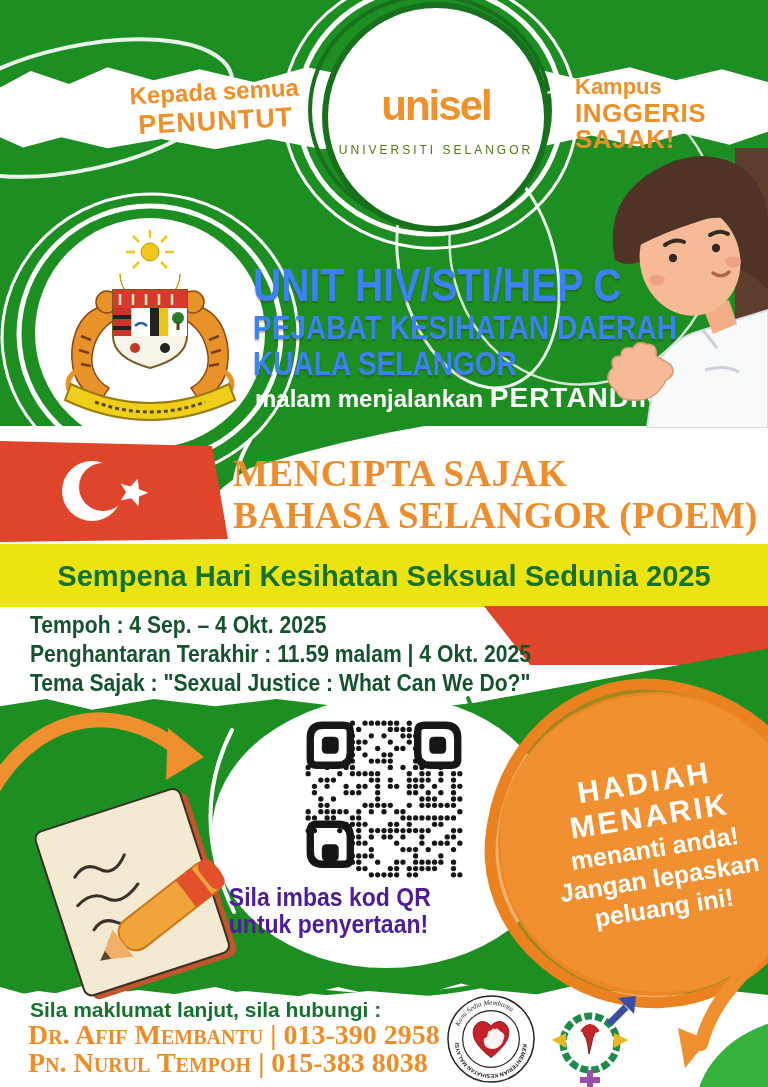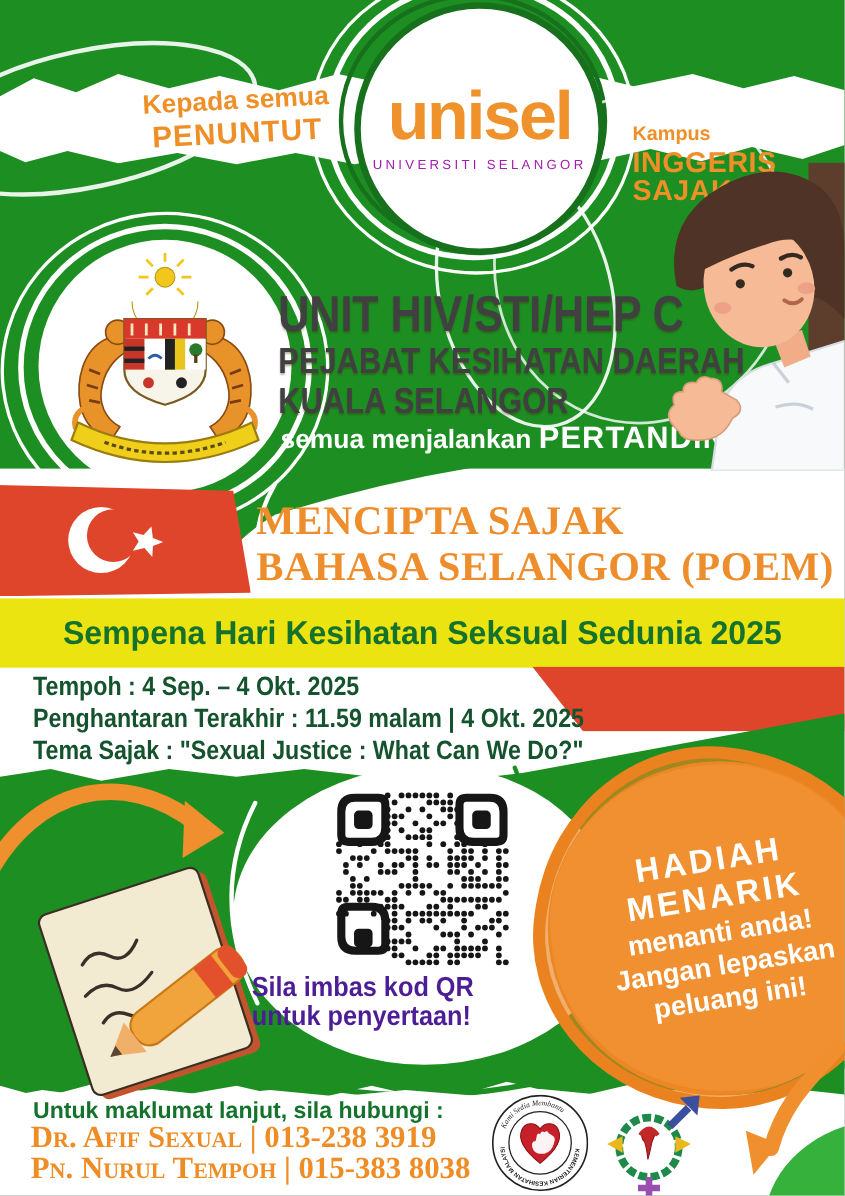--- a/index.html
+++ b/index.html
@@ -15,27 +15,27 @@
     clip-path:polygon(2% 0,100% 0,100% 100%,18% 100%);}
   .green-bottom{left:0;top:645px;width:768px;height:360px;background:#1d8f22;
     clip-path:polygon(0 17%,6% 15%,12% 18%,20% 15%,28% 17%,36% 15%,44% 17%,52% 15%,58% 17%,62% 16%,100% 1%,100% 98%,92% 95%,84% 99%,76% 94%,68% 98%,60% 94%,52% 99%,44% 95%,36% 99%,28% 95%,20% 98%,12% 94%,5% 98%,0 95%);}
   .white-bottom{left:0;top:988px;width:768px;height:99px;background:#fff;
     clip-path:polygon(0 10%,5% 3%,11% 9%,18% 2%,25% 8%,32% 3%,40% 9%,48% 3%,56% 8%,64% 2%,72% 8%,80% 3%,88% 8%,94% 2%,100% 7%,100% 100%,0 100%);}
   .brown-strip{left:735px;top:148px;width:33px;height:278px;background:#5d3d2b;}
   
   .aud{left:105px;top:78px;width:220px;color:#ef8f28;font-weight:bold;transform:rotate(-3deg);text-align:center;}
   .aud .l1{font-size:24px;} .aud .l2{font-size:27px;letter-spacing:1px;}
   .campus{left:575px;top:74px;width:170px;color:#ef8f28;font-weight:bold;line-height:26px;}
-  .campus .c1{font-size:18px;margin-top:34px;} .campus .c2,.campus .c3{font-size:26px;letter-spacing:.5px;}
+  .campus .c1{font-size:22px;} .campus .c2,.campus .c3{font-size:26px;letter-spacing:.5px;}
   .unisel-circle{left:322px;top:2px;width:216px;height:218px;background:#fff;border:6px solid #17701c;border-radius:50%;
      display:flex;flex-direction:column;align-items:center;justify-content:center;}
-  .unisel-word{color:#f0922c;font-size:62px;font-weight:bold;letter-spacing:-2px;line-height:58px;}
-  .unisel-sub{color:#a21caf;font-size:12px;letter-spacing:3px;margin-top:8px;}
-  
-  .headline{left:253px;top:260px;color:#404040;font-weight:800;text-shadow:0 2px 2px rgba(60,40,0,.35);}
+  .unisel-word{color:#f0922c;font-size:42px;font-weight:bold;letter-spacing:-2px;line-height:58px;}
+  .unisel-sub{color:#4d7c0f;font-size:12px;letter-spacing:3px;margin-top:8px;}
+  
+  .headline{left:253px;top:260px;color:#3b82f6;font-weight:800;text-shadow:0 2px 2px rgba(60,40,0,.35);}
   .headline .h1{font-size:46px;line-height:50px;transform:scaleX(.85);transform-origin:left;}
   .headline .h2,.headline .h3{font-size:33px;line-height:36px;transform:scaleX(.85);transform-origin:left;}
   .announce{left:255px;top:382px;width:480px;color:#fff;font-weight:bold;font-size:24px;}
   .announce b{font-size:28px;letter-spacing:1px;}
   
   .title{left:233px;top:441px;color:#ee8d2b;font-family:"Liberation Serif",serif;font-weight:bold;
          font-size:37px;line-height:42px;letter-spacing:.5px;margin-top:12px;}
   .banner{left:0;top:544px;width:768px;height:63px;line-height:63px;text-align:center;color:#15722d;
           font-weight:bold;font-size:30px;transform:scaleX(.97);}
   .details{left:30px;top:610px;color:#14532d;font-weight:bold;font-size:24px;line-height:29px;}
@@ -159,21 +159,21 @@
       </g>
     </svg>
   </div>
 
   <div class="abs headline">
     <div class="h1">UNIT HIV/STI/HEP C</div>
     <div class="h2">PEJABAT KESIHATAN DAERAH</div>
     <div class="h3">KUALA SELANGOR</div>
   </div>
   <div class="abs announce">
-    <span>semua menjalankan</span>
+    <span>malam menjalankan</span>
     <b>PERTANDINGAN</b>
   </div>
 
   <svg class="abs" style="left:585px;top:140px;" width="183" height="288" viewBox="0 0 183 288">
     <path d="M62,288 L70,232 Q80,200 118,190 L183,170 L183,288 Z" fill="#f7f9fa" stroke="#d7dde2" stroke-width="2"></path>
     <path d="M118,190 l14,18 M120,230 q20,-6 34,2" stroke="#c9d2da" stroke-width="3" fill="none"></path>
     <path d="M118,168 l10,26 l24,-10 l-8,-24 Z" fill="#f0ad88"></path>
     <path d="M30,120 Q18,60 70,30 Q120,2 160,30 Q183,48 183,90 L183,150 Q160,125 140,128 Q150,100 128,90 Q95,78 72,108 Q50,132 30,120 Z" fill="#4e3326"></path>
     <ellipse cx="105" cy="120" rx="50" ry="56" fill="#f6bb96" transform="rotate(-15 105 120)"></ellipse>
     <path d="M55,105 Q60,62 105,55 Q145,55 165,85 Q135,72 112,82 Q80,92 55,105 Z" fill="#4e3326"></path>
@@ -491,25 +491,25 @@
   </svg>
 
   <svg class="abs" style="left:0;top:0;" width="768" height="1087" viewBox="0 0 768 1087">
     <path d="M-12,798 C30,716 112,696 180,750" stroke="#ef8f2d" stroke-width="15" fill="none" stroke-linecap="round"></path>
     <polygon points="168,728 204,757 166,780" fill="#ef8f2d"></polygon>
     <path d="M762,952 C732,986 712,1004 701,1044" stroke="#ef8f2d" stroke-width="14" fill="none" stroke-linecap="round"></path>
     <polygon points="678,1028 708,1040 685,1068" fill="#ef8f2d"></polygon>
     <ellipse cx="792" cy="1098" rx="98" ry="78" fill="#35b13c" transform="rotate(-18 792 1098)"></ellipse>
   </svg>
 
-  <div class="abs contact-head">Untuk maklumat lanjut, sila hubungi :</div>
+  <div class="abs contact-head">Sila maklumat lanjut, sila hubungi :</div>
   <div class="abs contact-line cl1">
-    <span>Dr. Afif Sexual</span>
+    <span>Dr. Afif Membantu</span>
     <span>|</span>
-    <span>013-238 3919</span>
+    <span>013-390 2958</span>
   </div>
   <div class="abs contact-line cl2">
     <span>Pn. Nurul Tempoh</span>
     <span>|</span>
     <span>015-383 8038</span>
   </div>
 
   <svg class="abs" style="left:447px;top:995px;" width="88" height="88" viewBox="0 0 90 90">
     <circle cx="45" cy="45" r="44" fill="#ffffff" stroke="#222" stroke-width="1.5"></circle>
     <circle cx="45" cy="45" r="29" fill="none" stroke="#222" stroke-width="1.2"></circle>

